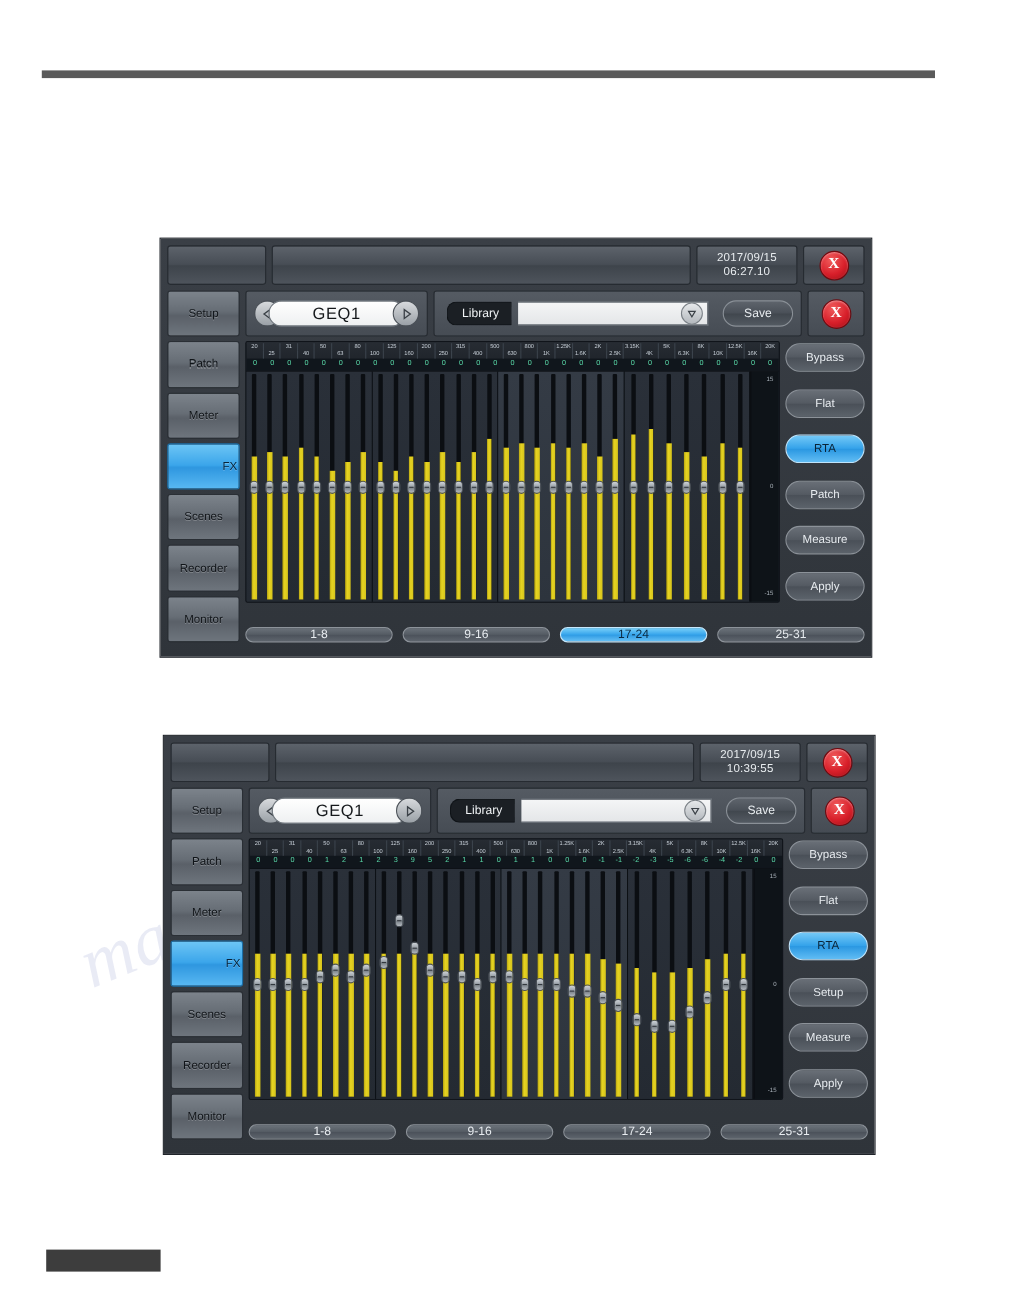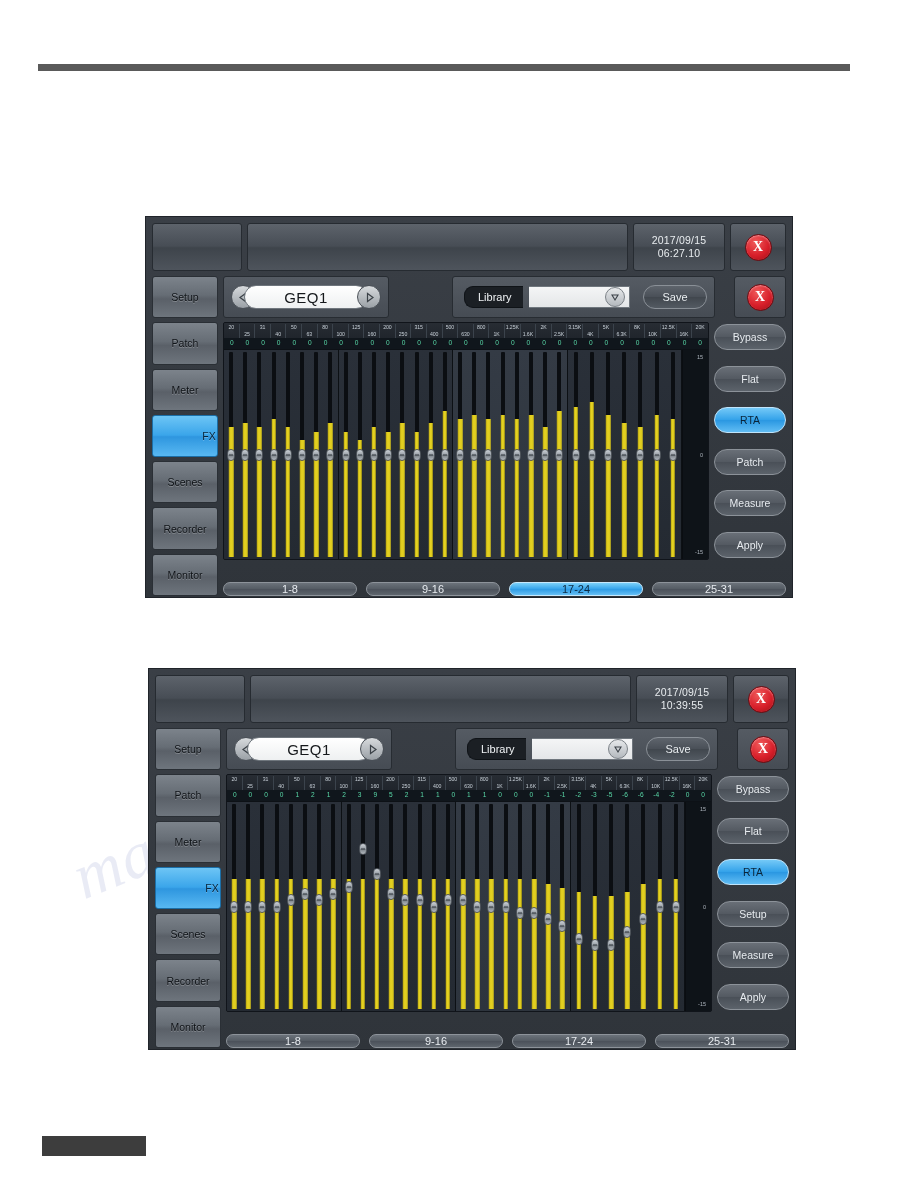--- a/index.html
+++ b/index.html
@@ -34,21 +34,21 @@
   .device {
     position: absolute;
     background: linear-gradient(180deg,#3a3f46 0%,#2f343a 100%);
     border: 1px solid #20242a;
     padding: 6px;
   }
   #device-1 { left: 145px; top: 216px; width: 648px; height: 382px; }
   #device-2 { left: 148px; top: 668px; width: 648px; height: 382px; }
 
   
-  .titlebar { display: flex; gap: 5px; height: 48px; }
+  .titlebar { display: flex; gap: 5px; height: 36px; }
   .tb-btn {
     background: linear-gradient(180deg,#5d636b 0%,#474d55 48%,#3e444b 52%,#4e545c 100%);
     border: 1px solid #262b31; border-radius: 3px;
   }
   .tb-left { width: 90px; }
   .tb-mid { flex: 1; }
   .tb-clock {
     width: 92px; display: flex; flex-direction: column;
     align-items: center; justify-content: center;
     color: #e8ecef; font-size: 10.5px; line-height: 13px; letter-spacing: .2px;
@@ -81,21 +81,21 @@
   }
   .side-item.active {
     background: linear-gradient(180deg,#6dc5f5 0%,#3aa5ea 48%,#2e96df 52%,#58b8f2 100%);
     border-color:#1b6fa8; color:#08243a;padding-left:48px;
   }
 
   
   .rightcol { flex: 1; display: flex; flex-direction: column; gap: 4px; }
 
   
-  .ctrlrow { display: flex; gap: 19px; height: 42px; }
+  .ctrlrow { display: flex; gap: 5px; height: 42px; }
   .panel-sunken {
     background: linear-gradient(180deg,#555b63 0%,#464c54 100%);
     border: 1px solid #272c32; border-radius: 3px;
     display: flex; align-items: center; padding: 0 7px;
   }
   .geq-box { width: 166px; justify-content: space-between; }
   .arrow-btn {
     width: 24px; height: 24px; border-radius: 50%;
     background: linear-gradient(180deg,#d7dadd 0%,#9aa0a6 100%);
     border: 1px solid #4a5057;
@@ -104,21 +104,21 @@
   }
   .arrow-btn svg { display:block; }
   .geq-name {
     flex: 1; height: 24px; margin: 0 -11px;
     background: linear-gradient(180deg,#ffffff 0%,#eef0f1 100%);
     border: 1px solid #6f767d; border-radius: 12px;
     display:flex; align-items:center; justify-content:center;
     color:#15181b; font-size: 15px; letter-spacing: .5px;
   }
 
-  .lib-box { flex: 1; gap: 6px; margin-left: 44px; }
+  .lib-box { flex: 1; gap: 6px; }
   .lib-tag {
     background: #1b1f24; color: #f0f3f5; font-size: 11px;
     border-radius: 9px 0 0 9px; padding: 4px 11px 4px 13px;
     height: 22px; display:flex; align-items:center;
     border: 1px solid #0f1317; border-right: none;
     margin-left: 4px;
   }
   .lib-field {
     flex: 1; height: 22px;
     background: linear-gradient(180deg,#f4f5f6 0%,#e4e6e8 100%);

